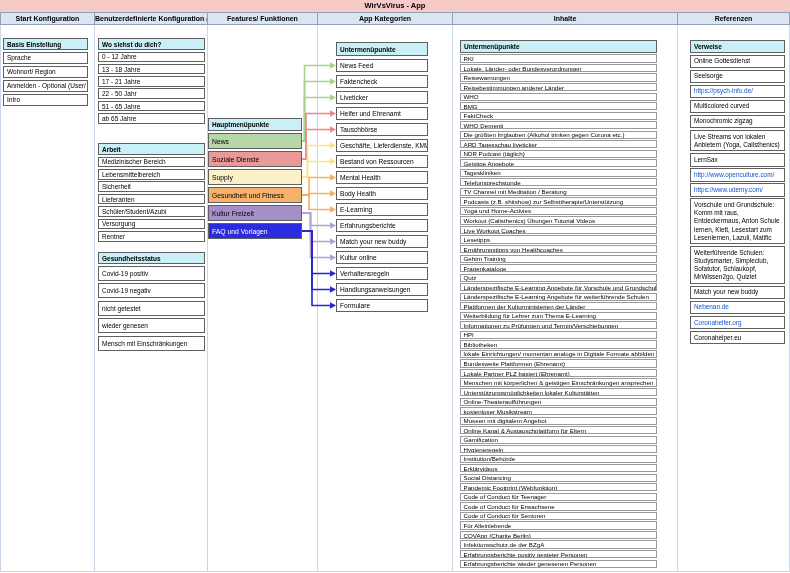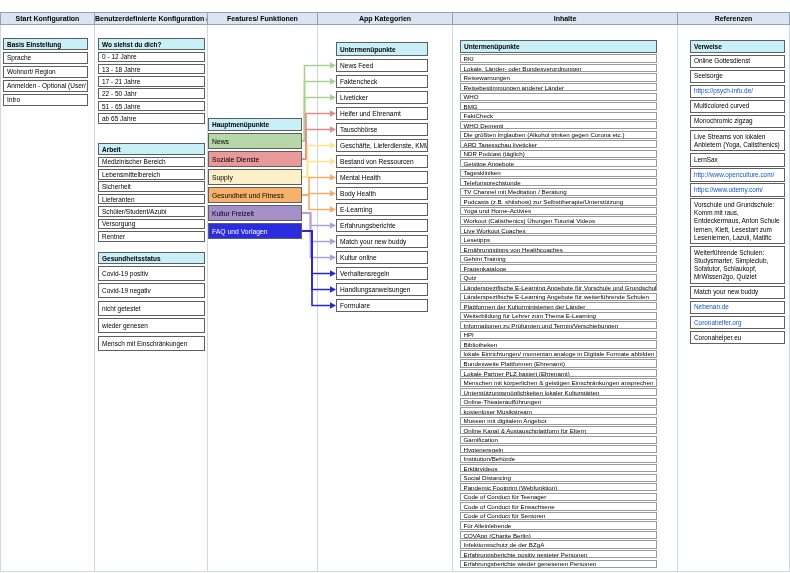--- a/index.html
+++ b/index.html
@@ -45,20 +45,21 @@
   #ref-box{left:690px;top:40px;width:95px}
   #ref-hdr{height:13px;margin-bottom:1.6px}
   #ref-list{gap:1.7px}#ref-list .cell{min-height:11px;height:auto;font-size:6.4px;
         white-space:normal;line-height:1.28;padding:1.6px 3px;align-items:flex-start;}
   #connector-overlay{position:absolute;left:0;top:0;width:790px;height:573px;pointer-events:none;}
 </style>
 </head>
 <body>
 
 <div id="page">
+  <div class="titlebar">WirVsVirus - App</div>
 
   <div class="hcell hc0">Start Konfiguration</div>
   <div class="hcell hc1">Benutzerdefinierte Konfiguration (Optional)</div>
   <div class="hcell hc2">Features/ Funktionen</div>
   <div class="hcell hc3">App Kategorien</div>
   <div class="hcell hc4">Inhalte</div>
   <div class="hcell hc5">Referenzen</div>
 
   <div class="vline" style="left:0px"></div>
   <div class="vline" style="left:94px"></div>

